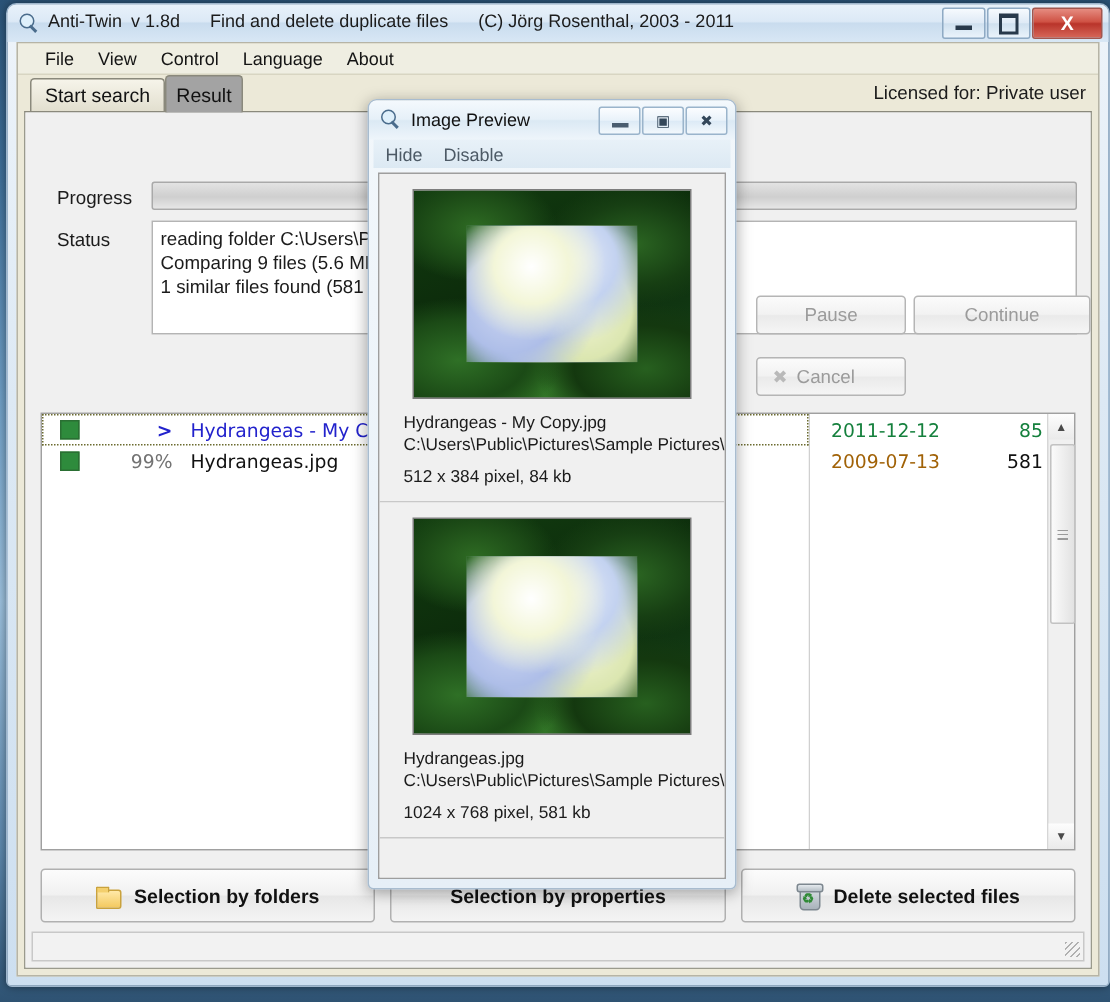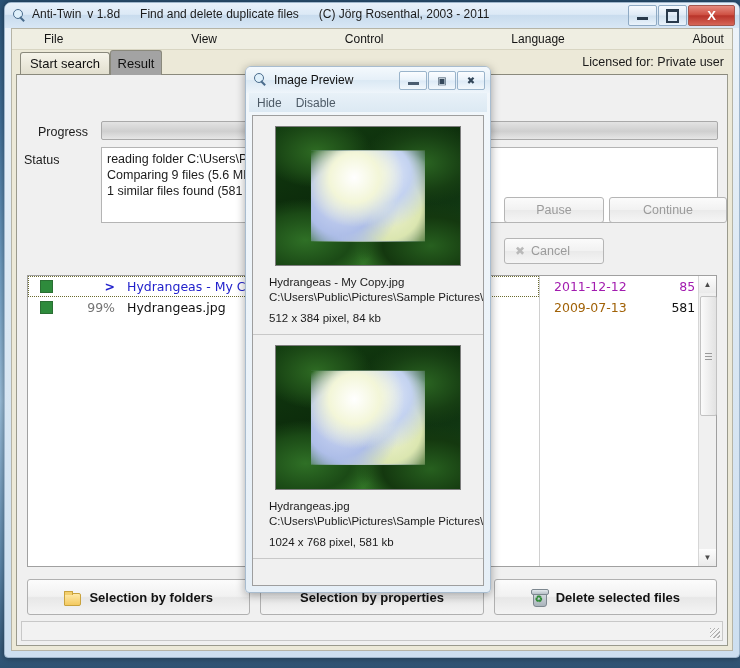--- a/index.html
+++ b/index.html
@@ -58,21 +58,21 @@
   #client {
     position:absolute; left:6px; top:25px; right:6px; bottom:6px;
     background: #ece9d8;
     border: 1px solid #b6b4a6;
     box-sizing: border-box;
   }
   #menubar {
     position:absolute; left:0; top:0; width:100%; height:21px;
     background: #efeee2;
     border-bottom: 1px solid #d8d5c2;
-    display:flex; align-items:center; padding-left:24px; box-sizing:border-box;justify-content:space-between;
+    display:flex; align-items:center; padding-left:10px; box-sizing:border-box;
   }
   .menu-item { font-size:12px; color:#141414; padding: 2px 8px; cursor:default; }
 
   
   #tabstrip {
     position:absolute; left:0; top:21px; width:100%; height:24px;
     background:#ece9d8;
   }
   .tab {
     position:absolute; top:2px; height:22px; box-sizing:border-box;
@@ -98,21 +98,21 @@
   #panel {
     position:absolute; left:4px; top:45px; right:4px; bottom:4px;
     background: #f0f0f0;
     border:1px solid #9a9a8d; border-top-color:#8a897c;
     box-sizing:border-box;
   }
   #panel-inner { position:absolute; inset:0; background:#f0f0f0; }
 
   .lbl { position:absolute; font-size:12.5px; color:#1b1b1b; }
   #lbl-progress { left:21px; top:50px; }
-  #lbl-status  { left:7px; top:78px; }
+  #lbl-status  { left:21px; top:78px; }
 
   #progress-bar {
     position:absolute; left:84px; top:46px; width:617px; height:19px;
     border:1px solid #a9a9a9;
     background: linear-gradient(180deg,#e3e3e3 0%, #d2d2d2 45%, #cfcfcf 55%, #e6e6e6 100%);
     border-radius:2px; box-sizing:border-box;
   }
 
   #status-box {
     position:absolute; left:84px; top:72px; width:617px; height:76px;
@@ -156,21 +156,21 @@
   }
   .pct { width:56px; text-align:right; margin-left:6px; color:#737373; }
   .pct.arrow { color:#2222cc; font-weight:bold;}
   .fname { margin-left:12px; color:#111; white-space:nowrap;}
   .fname.link { color:#2222cc; }
 
   .rrow { position:relative; height:21px; display:flex; align-items:center; font-size:12.5px;
           font-family:"DejaVu Sans", sans-serif;}
   .rdate { margin-left:14px; width:100px; color:#a16207; }
   .rsize { width:62px; text-align:right; color:#111; }
-  .rrow.hl .rdate, .rrow.hl .rsize { color:#a21caf; }
+  .rrow.hl .rdate, .rrow.hl .rsize { color:#15803d; }
 
   
   #vscroll {
     position:absolute; right:0; top:0; bottom:0; width:17px;
     background:#f0f0f0; border-left:1px solid #d6d6d6;
   }
   .sb-arrow {
     position:absolute; left:0; width:17px; height:17px;
     background: linear-gradient(180deg,#fdfdfd,#eaeaea);
     display:flex; align-items:center; justify-content:center;

